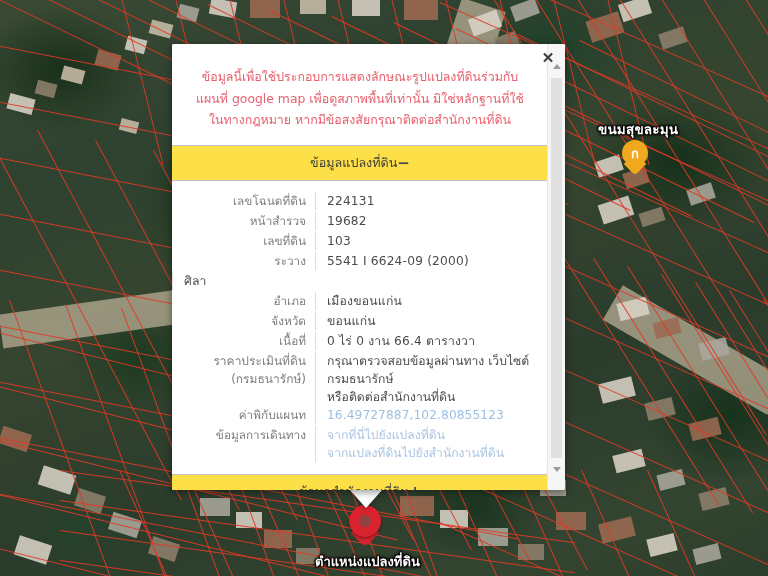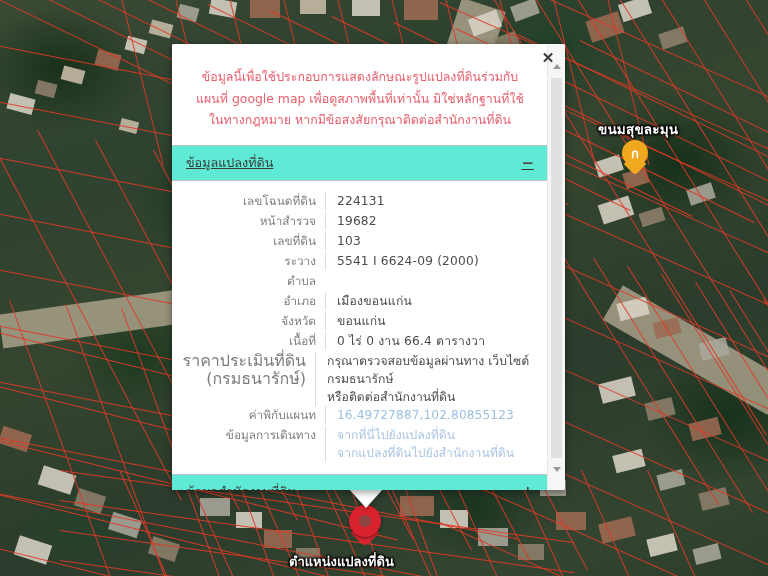--- a/index.html
+++ b/index.html
@@ -93,42 +93,42 @@
     overflow:hidden;background:#fff;
   }
   .iw-inner{padding:0;}
 
   .notice{
     padding:22px 18px 14px 18px;color:#e8606d;font-size:12.4px;line-height:1.75;
     text-align:center;font-family:"DejaVu Sans",sans-serif;
   }
 
   .sec-head{
-    background:#5eead4;color:#3b3b3b;font-size:12.6px;
-    padding:7px 14px;display:flex;align-items:center;justify-content:space-between;
-    border-top:1px solid #c2c2c2;border-bottom:1px solid #c2c2c2;cursor:pointer;text-decoration:underline;
+    background:#fde047;color:#3b3b3b;font-size:12.6px;
+    padding:7px 14px;display:flex;align-items:center;justify-content:center;
+    border-top:1px solid #c2c2c2;border-bottom:1px solid #c2c2c2;cursor:pointer;
   }
   .sec-head .tgl{font-size:15px;font-weight:700;color:#4a4a4a;line-height:1;}
 
   .tbl{padding:11px 0 10px 0;background:#fff;}
-  .row{display:flex;align-items:flex-start;padding:0 16px 0 0;min-height:18px;margin-bottom:2px;margin-left:10px;}
+  .row{display:flex;align-items:flex-start;padding:0 16px 0 0;min-height:18px;margin-bottom:2px;}
   .lbl{
     width:134px;flex:0 0 134px;text-align:right;padding-right:9px;
     color:#7c7c7c;font-size:11.8px;line-height:18px;
   }
   .val{
     flex:1;border-left:1px solid #dddddd;padding-left:11px;
     color:#4a4a4a;font-size:12.2px;line-height:18px;word-break:break-word;
   }
   .val.num{font-family:"DejaVu Sans",sans-serif;letter-spacing:.2px;}
   .val .coord{color:#9cc0e2;cursor:pointer;letter-spacing:.1px;}
   .val .navlnk{color:#a9c5e2;cursor:pointer;display:block;}
   .spanrow{display:flex;padding:0 16px 0 0;}
   .spanrow .lblstack{width:134px;flex:0 0 134px;text-align:right;padding-right:9px;}
-  .spanrow .lblstack div{color:#7c7c7c;font-size:16px;line-height:18px;}
+  .spanrow .lblstack div{color:#7c7c7c;font-size:12px;line-height:18px;}
   .spanrow .valstack{flex:1;border-left:1px solid #ddd;padding-left:11px;}
   .spanrow .valstack div{color:#4a4a4a;font-size:12.2px;line-height:18px;}
 
   
   .sbar{
     position:absolute;right:0;top:0;width:17px;height:446px;
     background:#f6f6f6;border-left:1px solid #e6e6e6;
   }
   .sb-arrow{
     position:absolute;left:0;width:17px;height:17px;cursor:pointer;
@@ -327,21 +327,21 @@
       <div class="pin-tip"></div>
       <div class="pin-body"></div>
       <div class="pin-glyph">ก</div>
     </div>
 
     <div class="marker" style="left:349px;top:505px;">
       <div class="mk-tip"></div>
       <div class="mk-head"></div>
       <div class="mk-hole"></div>
     </div>
-    <div class="marker-label" style="left:289px;top:551px;">ตำแหน่งแปลงที่ดิน</div>
+    <div class="marker-label" style="left:315px;top:551px;">ตำแหน่งแปลงที่ดิน</div>
   </div>
 
   <div class="iw-tail"></div>
 
   <div class="infowin">
 
     <div class="iw-close">✕</div>
 
     <div class="iw-scroll">
       <div class="iw-inner">
@@ -365,21 +365,21 @@
               </div>
               <div class="row">
                 <div class="lbl">เลขที่ดิน</div>
                 <div class="val num">103</div>
               </div>
               <div class="row">
                 <div class="lbl">ระวาง</div>
                 <div class="val num">5541 I 6624-09 (2000)</div>
               </div>
               <div class="row">
-                <div class="lbl">ตำบล</div>
+                <div class="val num">ศิลา</div>
               </div>
               <div class="row">
                 <div class="lbl">อำเภอ</div>
                 <div class="val num">เมืองขอนแก่น</div>
               </div>
               <div class="row">
                 <div class="lbl">จังหวัด</div>
                 <div class="val num">ขอนแก่น</div>
               </div>
               <div class="row">

